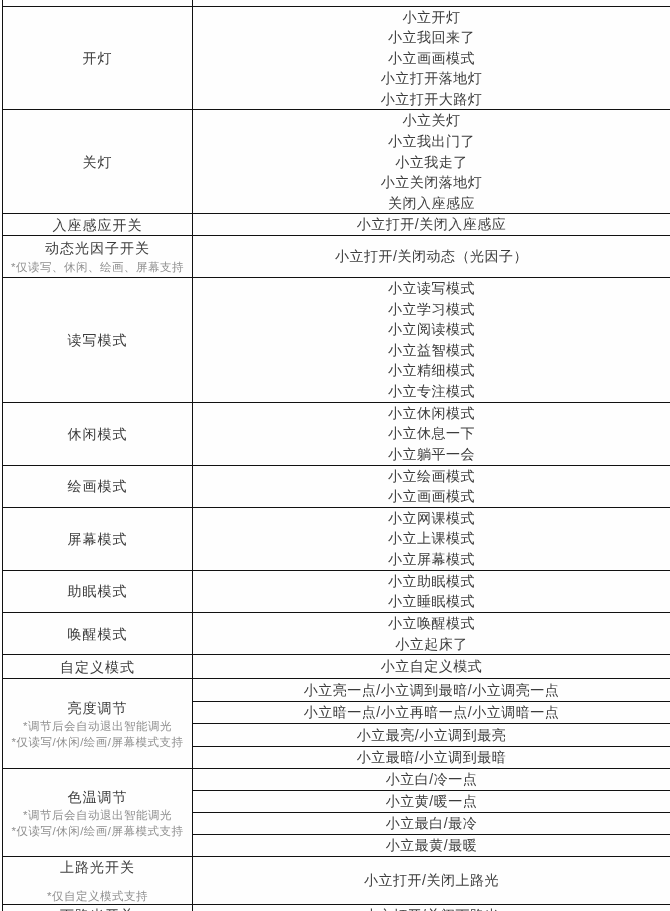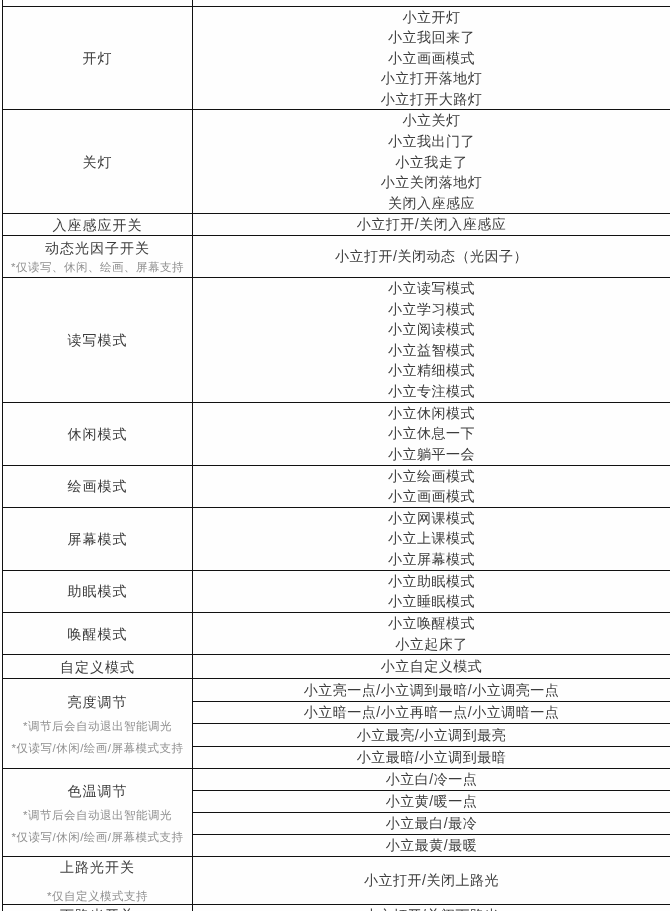--- a/index.html
+++ b/index.html
@@ -34,21 +34,21 @@
     font-size: 14px;
   }
   .label-text {
     line-height: 20px;
     letter-spacing: 1px;
   }
   .note-text {
     font-size: 11.5px;
     color: #8f8f8f;
     line-height: 15px;
-    margin-top: 7px;
+    margin-top: 1px;
     letter-spacing: 0.5px;
   }
   td.cmd-cell {
     text-align: center;
     vertical-align: middle;
     color: #3c3c3c;
     font-size: 14px;
   }
   .cmd-line {
     line-height: 20.6px;

